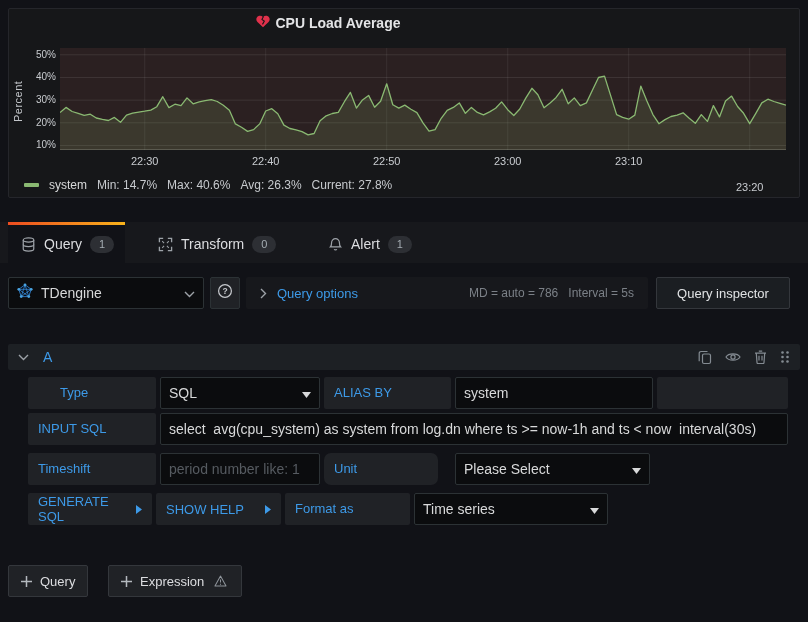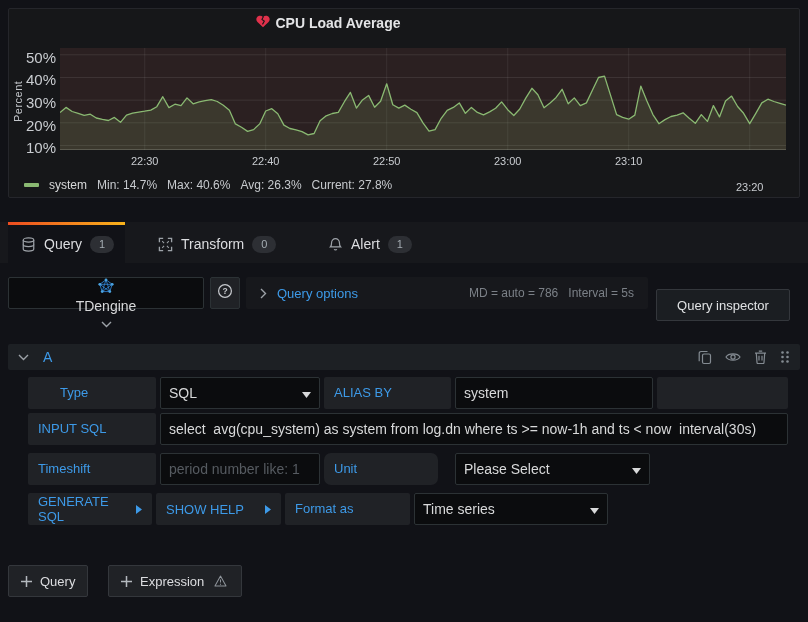--- a/index.html
+++ b/index.html
@@ -7,46 +7,46 @@
   .box{position:absolute;box-sizing:border-box;}
 
   
   .panel{left:8px;top:8px;width:792px;height:190px;background:#161719;border:1px solid #25262b;border-radius:2px;}
   .panel-title{left:8px;top:14px;width:640px;text-align:center;font-size:14px;font-weight:700;color:#e3e4e6;}
   .panel-title .ttl{vertical-align:middle;}
   .heart{display:inline-block;vertical-align:middle;margin-right:6px;color:var(--red);}
   .y-axis-label{left:12px;top:55px;height:92px;width:14px;color:#c3c6ca;font-size:11px;writing-mode:vertical-rl;transform:rotate(180deg);text-align:center;letter-spacing:.5px;}
   .plot{left:60px;top:48px;width:726px;height:102px;background:#2b2021;border-bottom:1px solid rgba(255,255,255,.18);}
   .plot svg{display:block;width:726px;height:102px;}
-  .ytick{position:absolute;right:0;width:44px;text-align:right;font-size:15px;color:#c9ccd0;}
+  .ytick{position:absolute;right:0;width:44px;text-align:right;font-size:10px;color:#c9ccd0;}
   .xtick{position:absolute;transform:translateX(-50%);font-size:11px;color:#c9ccd0;top:0;}
   #y-ticks{left:8px;top:48px;width:48px;height:102px;}
   #x-ticks{left:60px;top:155px;width:726px;height:14px;}
   .legend{left:24px;top:177px;width:760px;height:16px;font-size:12px;color:#d0d2d5;display:flex;align-items:center;gap:10px;}
   .swatch{display:inline-block;width:15px;height:4px;border-radius:1px;background:var(--green);}
   .legend .series{color:#d8d9da;}
   .legend .stat{color:#c7cace;}
 
   
   .tabbar{left:0;top:222px;width:808px;height:41px;background:#17181c;}
   .tab-active{left:8px;top:0;width:117px;height:41px;background:#111217;}
   .tab-grad{left:8px;top:0;width:117px;height:3px;background:linear-gradient(90deg,var(--grad1),var(--grad2));}
   .tabitem{position:absolute;top:3px;height:38px;display:flex;align-items:center;gap:8px;font-size:14px;color:#dcdde0;}
   .tabitem .ticon{color:#9da2a8;display:flex;align-items:center;}
   .badge{background:#2d2f34;color:#a5adb3;font-size:11px;line-height:17px;min-width:10px;text-align:center;padding:0 7px;border-radius:10px;}
 
   
-  .ds-picker{left:8px;top:277px;width:196px;height:32px;background:#0b0c0e;border:1px solid #2c3235;border-radius:2px;display:flex;align-items:center;padding:0 8px 0 8px;gap:0;cursor:pointer;flex-direction:column;}
+  .ds-picker{left:8px;top:277px;width:196px;height:32px;background:#0b0c0e;border:1px solid #2c3235;border-radius:2px;display:flex;align-items:center;padding:0 8px 0 8px;gap:8px;cursor:pointer;}
   .ds-picker .dsname{font-size:14px;color:#d8d9da;flex:1;}
   .help-btn{left:210px;top:277px;width:30px;height:32px;background:#202226;border:1px solid #2c3235;border-radius:2px;display:flex;align-items:center;justify-content:center;color:#c7cace;cursor:pointer;}
   .qopts{left:246px;top:277px;width:402px;height:32px;background:#17181c;border-radius:2px;display:flex;align-items:center;padding:0 14px;gap:10px;cursor:pointer;}
   .qopts .qo-label{color:var(--accent);font-size:13px;font-weight:500;}
   .qopts .meta{color:#7b8087;font-size:12px;}
   .qopts .meta.md{margin-left:auto;}
-  .inspector{left:656px;top:277px;width:134px;height:32px;background:#1b1e22;border:1px solid #34373c;border-radius:2px;color:#e0e2e4;font-size:13px;font-weight:500;display:flex;align-items:center;justify-content:center;cursor:pointer;margin-top:12px;}
+  .inspector{left:656px;top:277px;width:134px;height:32px;background:#1b1e22;border:1px solid #34373c;border-radius:2px;color:#e0e2e4;font-size:13px;font-weight:500;display:flex;align-items:center;justify-content:center;cursor:pointer;}
 
   
   .row-header{left:8px;top:344px;width:792px;height:26px;background:#1d2024;border-radius:2px;display:flex;align-items:center;padding:0 10px;gap:14px;cursor:pointer;}
   .refid{color:var(--accent);font-size:14px;}
   .row-actions{margin-left:auto;display:flex;align-items:center;gap:13px;color:#848b92;}
   .row-actions .ic{display:flex;align-items:center;cursor:pointer;}
 
   .flabel{background:#202226;border-radius:2px;color:var(--accent);font-size:13px;font-weight:500;line-height:32px;padding-left:10px;height:32px;}
   .fbtn{cursor:pointer;}
   .finput{background:#0b0c0e;border:1px solid #2c3235;border-radius:2px;height:32px;color:#d8d9da;font-size:14px;font-family:"Liberation Sans",sans-serif;padding:0 8px;outline:none;}

